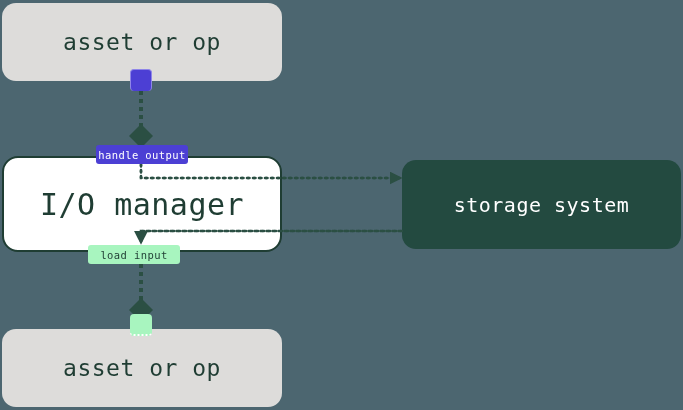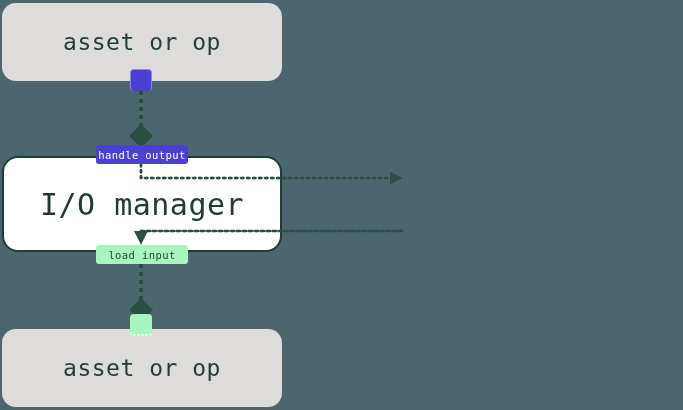--- a/index.html
+++ b/index.html
@@ -92,21 +92,21 @@
   }
   #badge-handle-output {
     left: 96px;
     top: 145px;
     width: 92px;
     height: 19px;
     background: #4c3fd4;
     color: #ffffff;
   }
   #badge-load-input {
-    left: 96px;
+    left: 88px;
     top: 245px;
     width: 92px;
     height: 19px;
     background: #a8f5bf;
     color: #1f3d33;
   }
 
   
   .port {
     position: absolute;
@@ -166,20 +166,23 @@
   </svg>
 
   <div class="node node-asset" id="asset-top">
     <span>asset or op</span>
   </div>
 
   <div class="node" id="io-manager">
     <span>I/O manager</span>
   </div>
 
+  <div class="node" id="storage-system">
+    <span>storage system</span>
+  </div>
 
   <div class="node node-asset" id="asset-bottom">
     <span>asset or op</span>
   </div>
 
   <svg id="edges" viewBox="0 0 683 410" width="683" height="410">
     <defs>
       <marker id="arrow-right" viewBox="0 0 10 10" refX="8" refY="5" markerWidth="5" markerHeight="5" orient="auto-start-reverse">
         <path d="M 0 0 L 10 5 L 0 10 z" fill="#2b4f43"></path>
       </marker>

